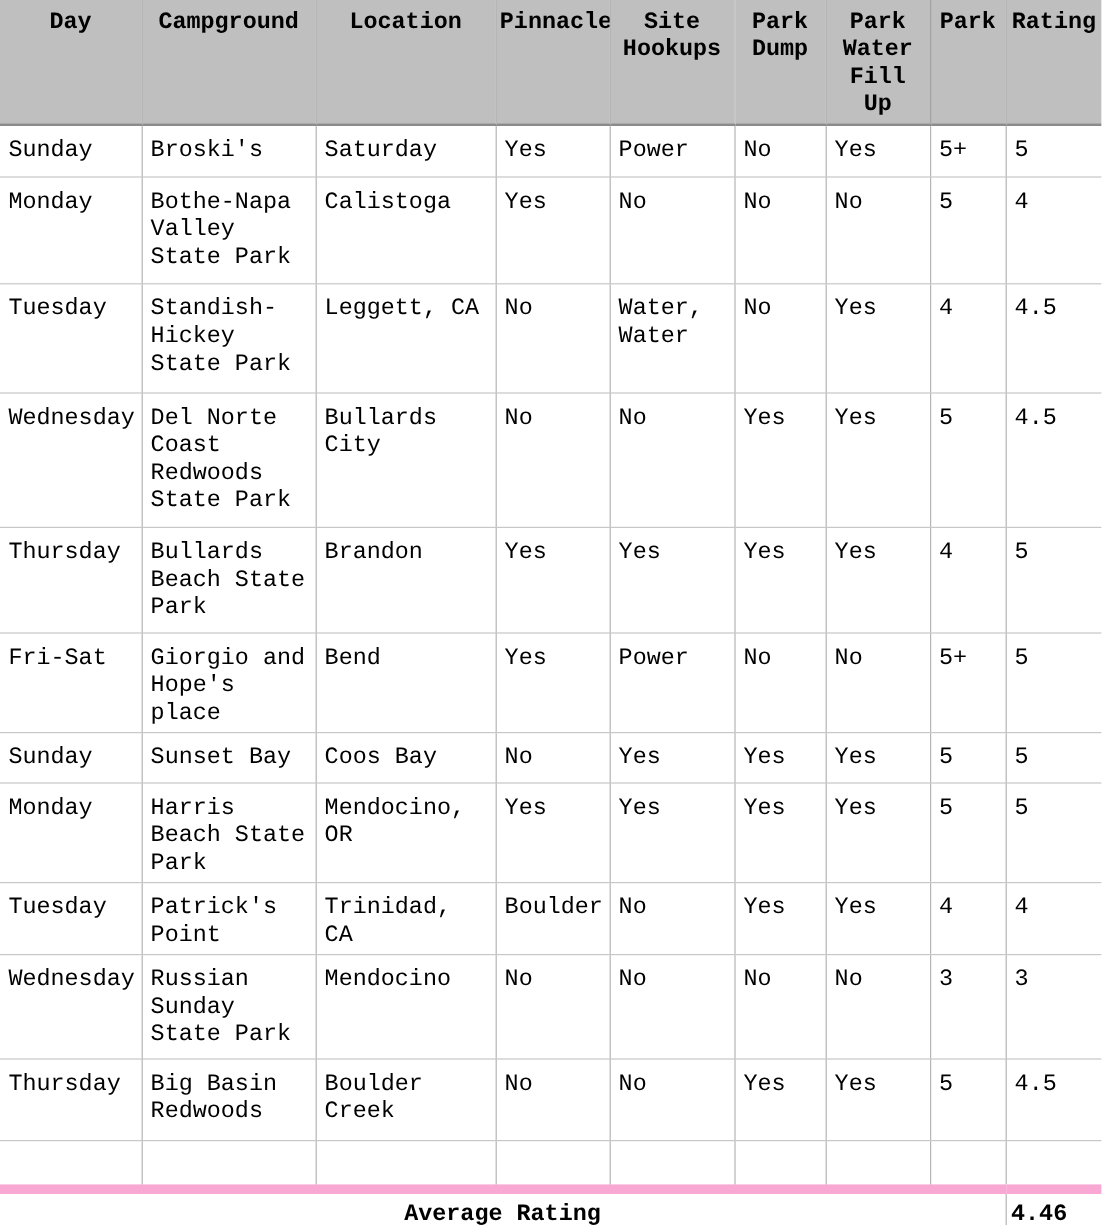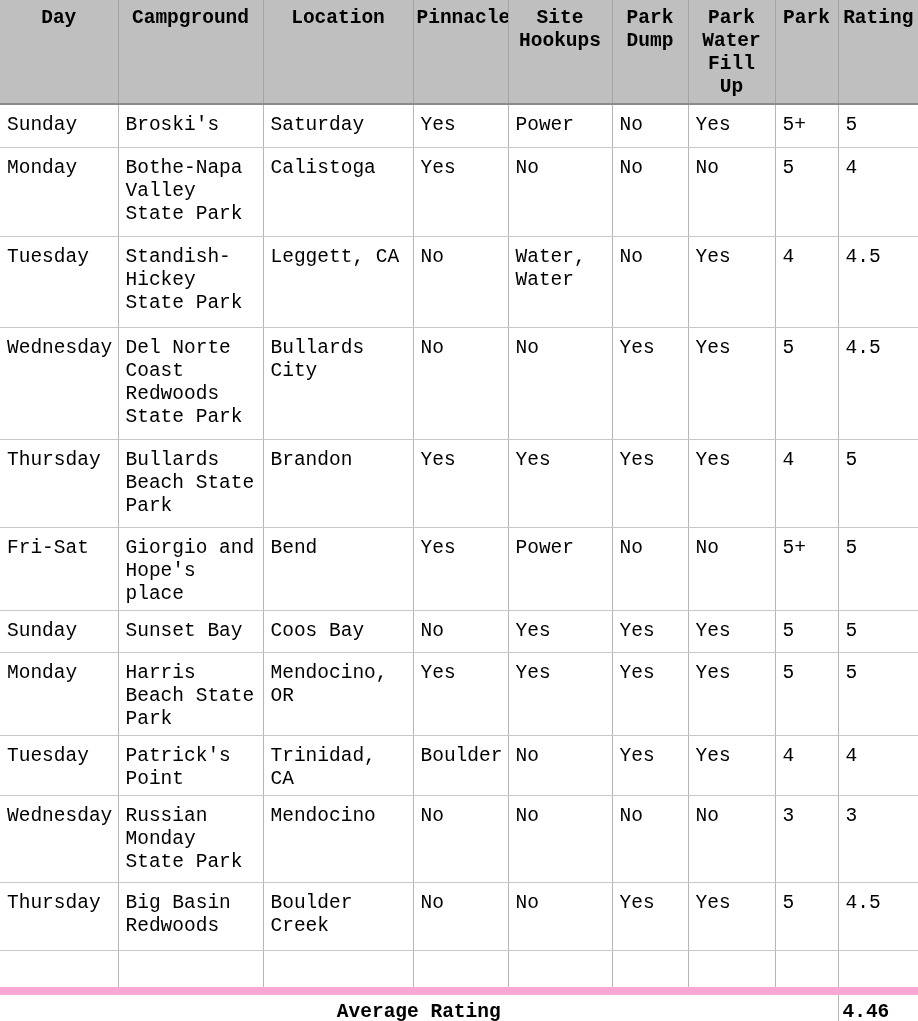--- a/index.html
+++ b/index.html
@@ -216,21 +216,21 @@
         <td>Trinidad, CA</td>
         <td>Boulder</td>
         <td>No</td>
         <td>Yes</td>
         <td>Yes</td>
         <td>4</td>
         <td>4</td>
       </tr>
       <tr class="row-10">
         <td>Wednesday</td>
-        <td>Russian Monday State Park</td>
+        <td>Russian Sunday State Park</td>
         <td>Mendocino</td>
         <td>No</td>
         <td>No</td>
         <td>No</td>
         <td>No</td>
         <td>3</td>
         <td>3</td>
       </tr>
       <tr class="row-11">
         <td>Thursday</td>

